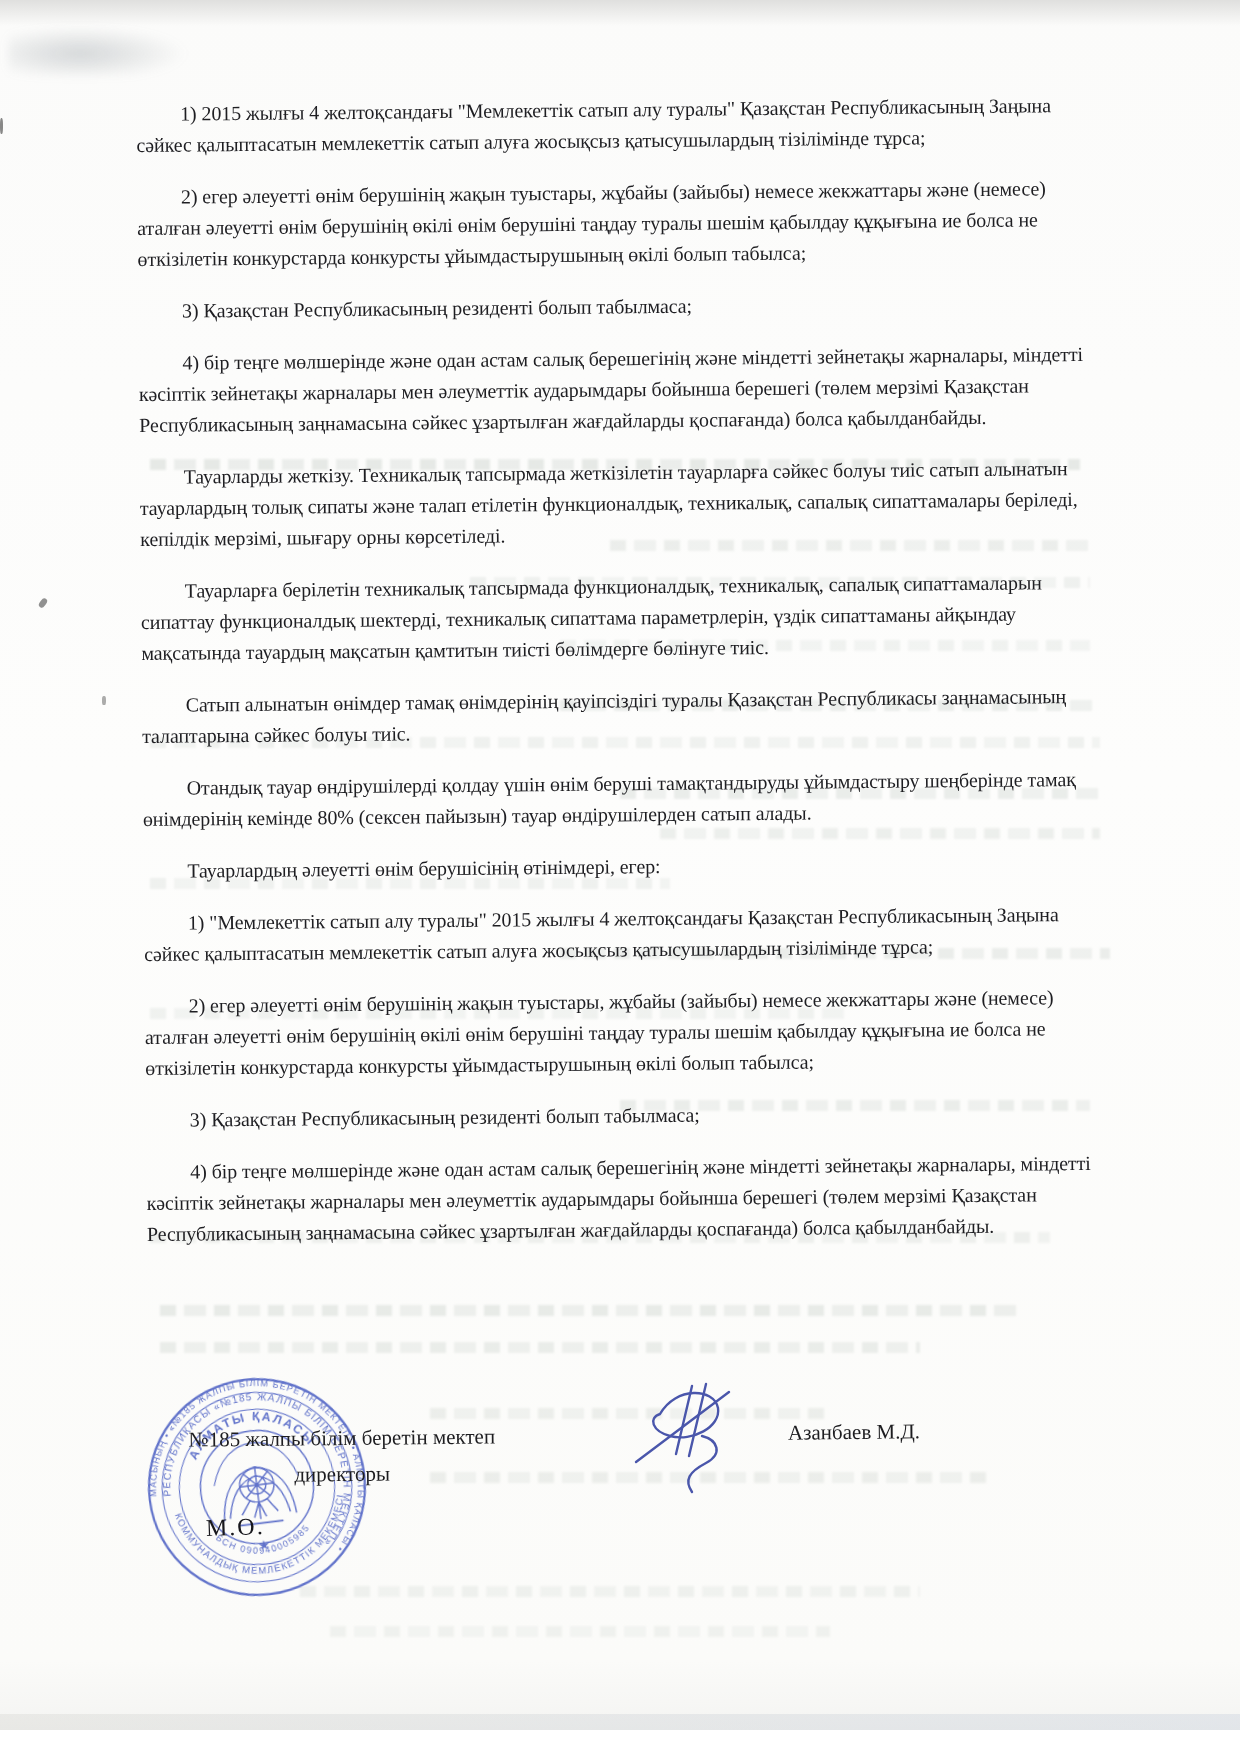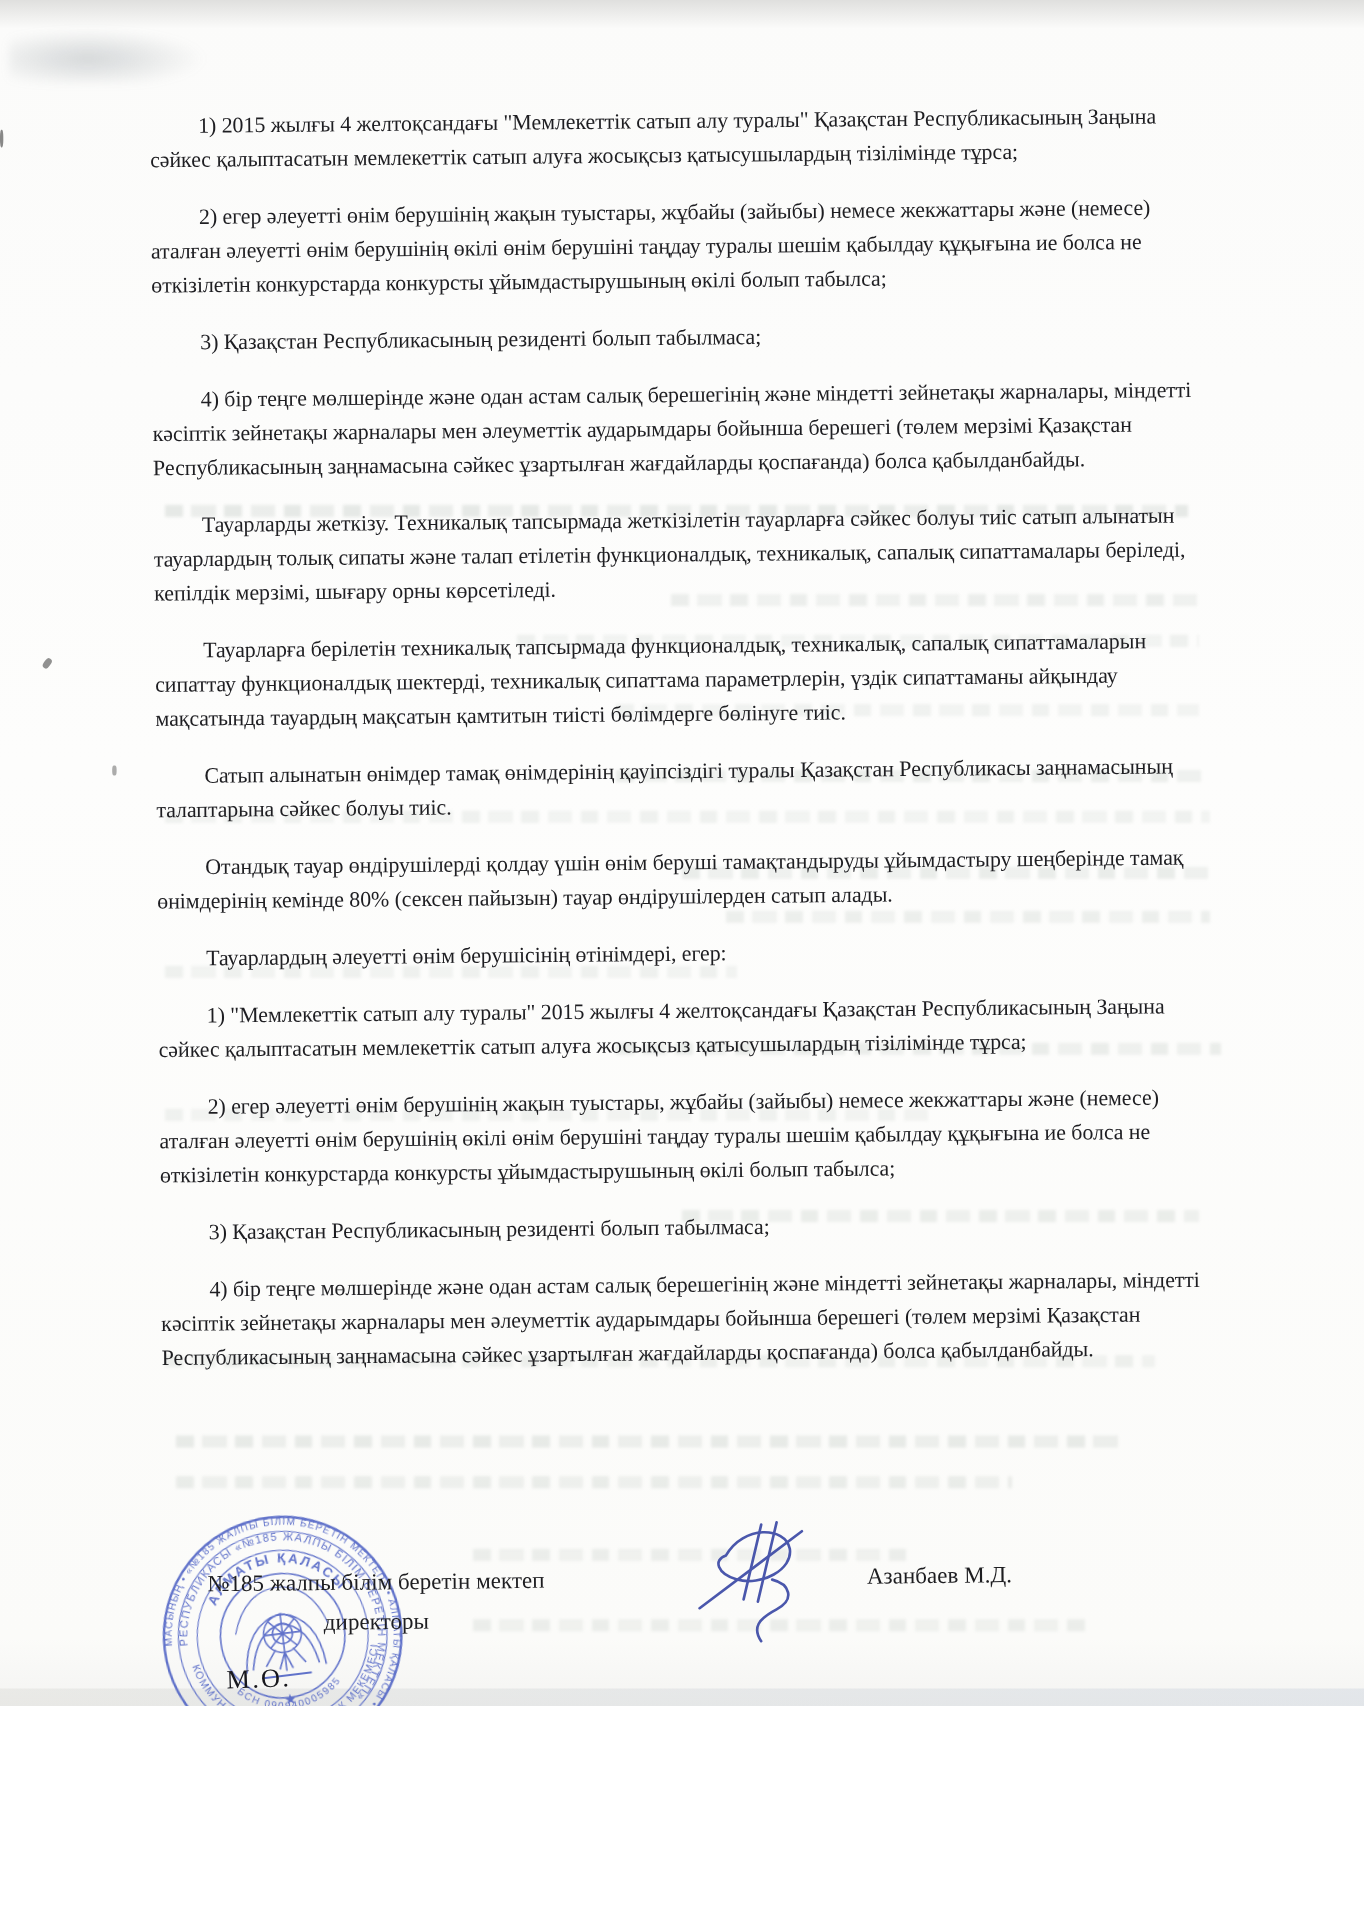--- a/index.html
+++ b/index.html
@@ -1,17 +1,17 @@
 <!DOCTYPE html>
 <html><head>
 <meta charset="utf-8">
 <style>
   html,body { margin:0; padding:0; background:#ffffff; }
   .page {
-    position:relative; width:1240px; height:1551px; overflow:hidden;
+    position:relative; width:1240px; height:1730px; overflow:hidden;
     background:linear-gradient(180deg,#fbfbfa 0%, #fdfdfc 45%, #fbfbf9 96%, #f4f4f2 100%);
     font-family:"Liberation Serif","DejaVu Serif",serif;
     color:#1d1d20;
   }
   .top-edge { position:absolute; left:0; top:0; width:100%; height:26px;
     background:linear-gradient(180deg, rgba(190,190,188,.45), rgba(190,190,188,0)); }
   .bottom-edge { position:absolute; left:0; bottom:0; width:100%; height:16px;
     background:linear-gradient(90deg, rgba(205,205,200,.5), rgba(190,200,215,.55)); opacity:.6; }
   .smudge { position:absolute; left:8px; top:26px; width:180px; height:50px;
     background:radial-gradient(ellipse at 40% 55%, rgba(115,125,132,.28), rgba(115,125,132,0) 70%);

